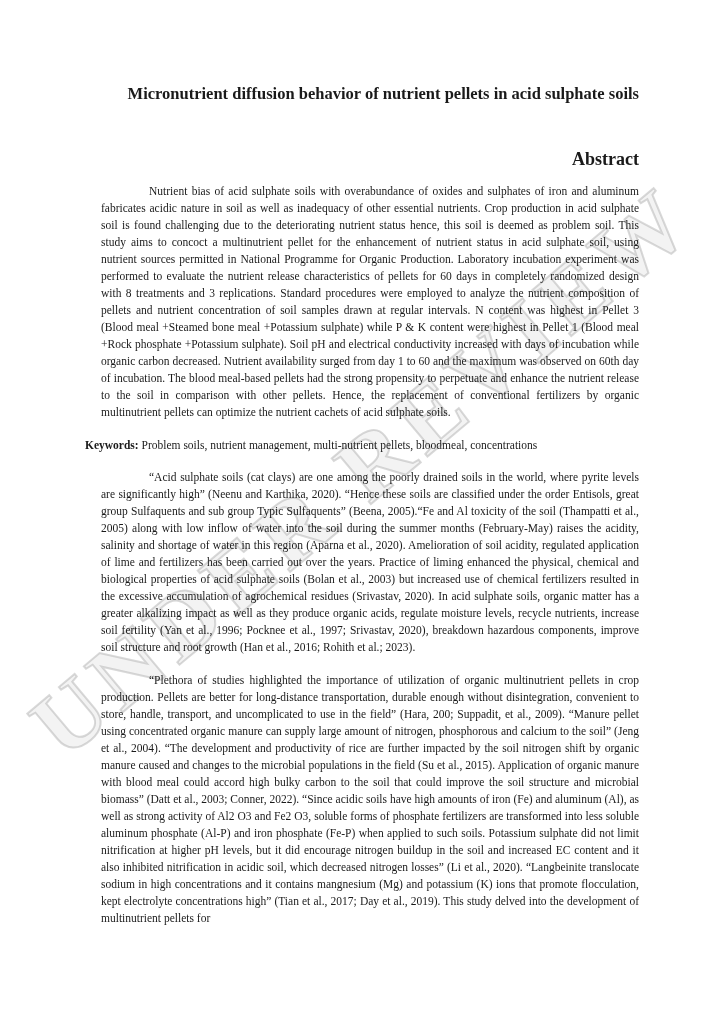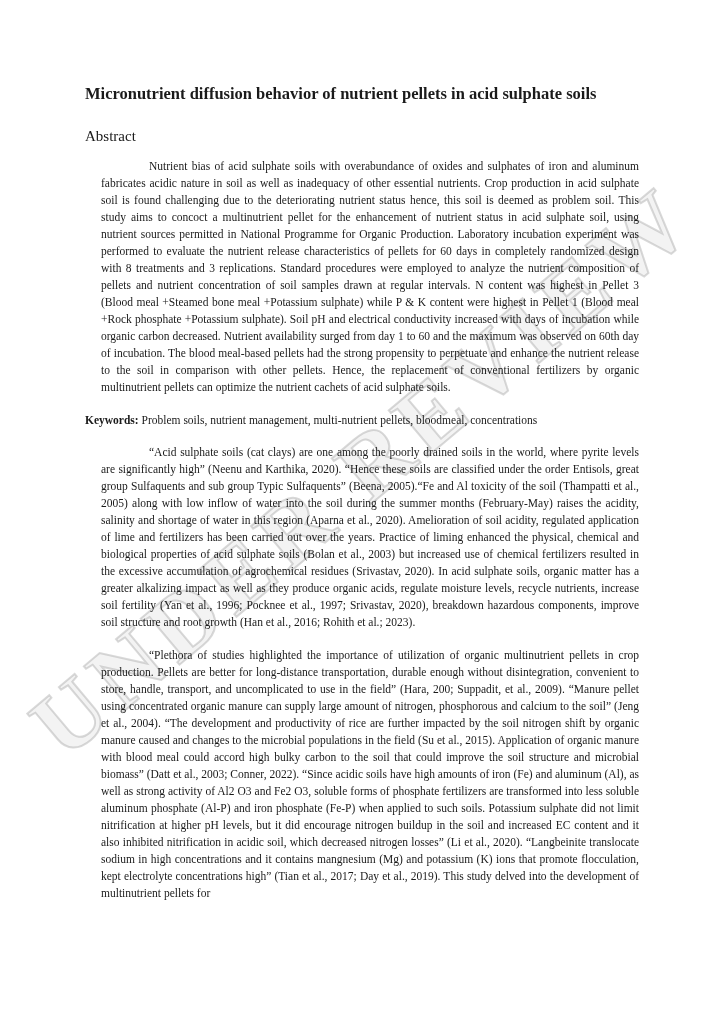--- a/index.html
+++ b/index.html
@@ -34,28 +34,29 @@
     user-select: none;
     z-index: 1;
   }
   .content {
     position: relative;
     z-index: 2;
   }
   h1.title {
     font-size: 16.5px;
     font-weight: bold;
-    text-align: left;
-    margin: 0 0 23px 0;
+    text-align: right;
+    margin: 0 0 44px 0;
     line-height: 1.25;
   }
   h2.section-heading {
-    font-size: 15px;
-    font-weight: normal;
+    font-size: 18px;
+    font-weight: bold;
     margin: 0 0 13px 0;
+    text-align: right;
   }
   p.body-paragraph {
     font-size: 11.5px;
     line-height: 17px;
     text-align: justify;
     margin: 0 0 16px 16px;
     text-indent: 48px;
   }
   p.keywords-line {
     font-size: 11.5px;

